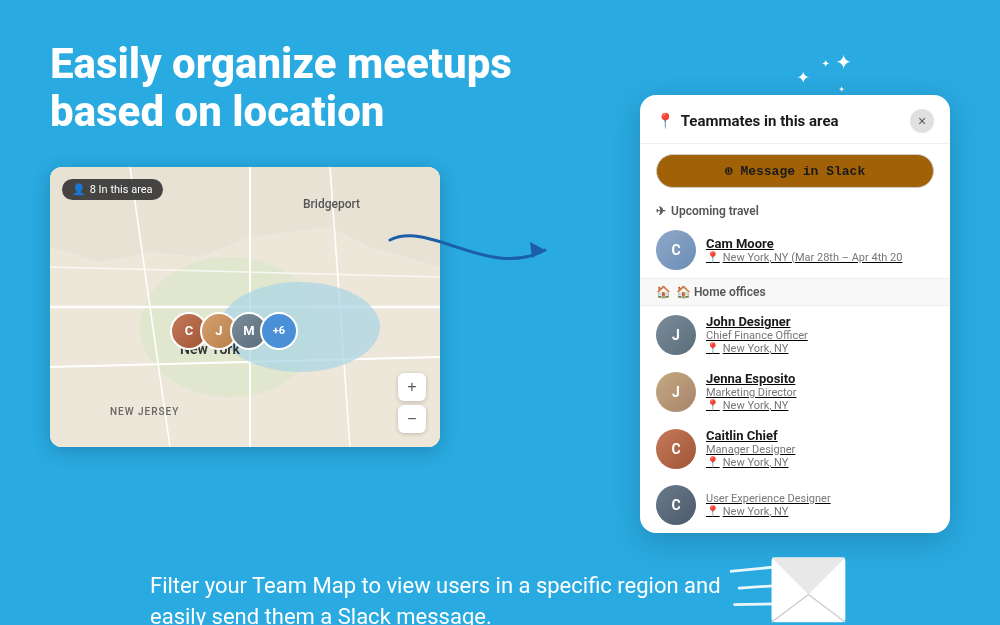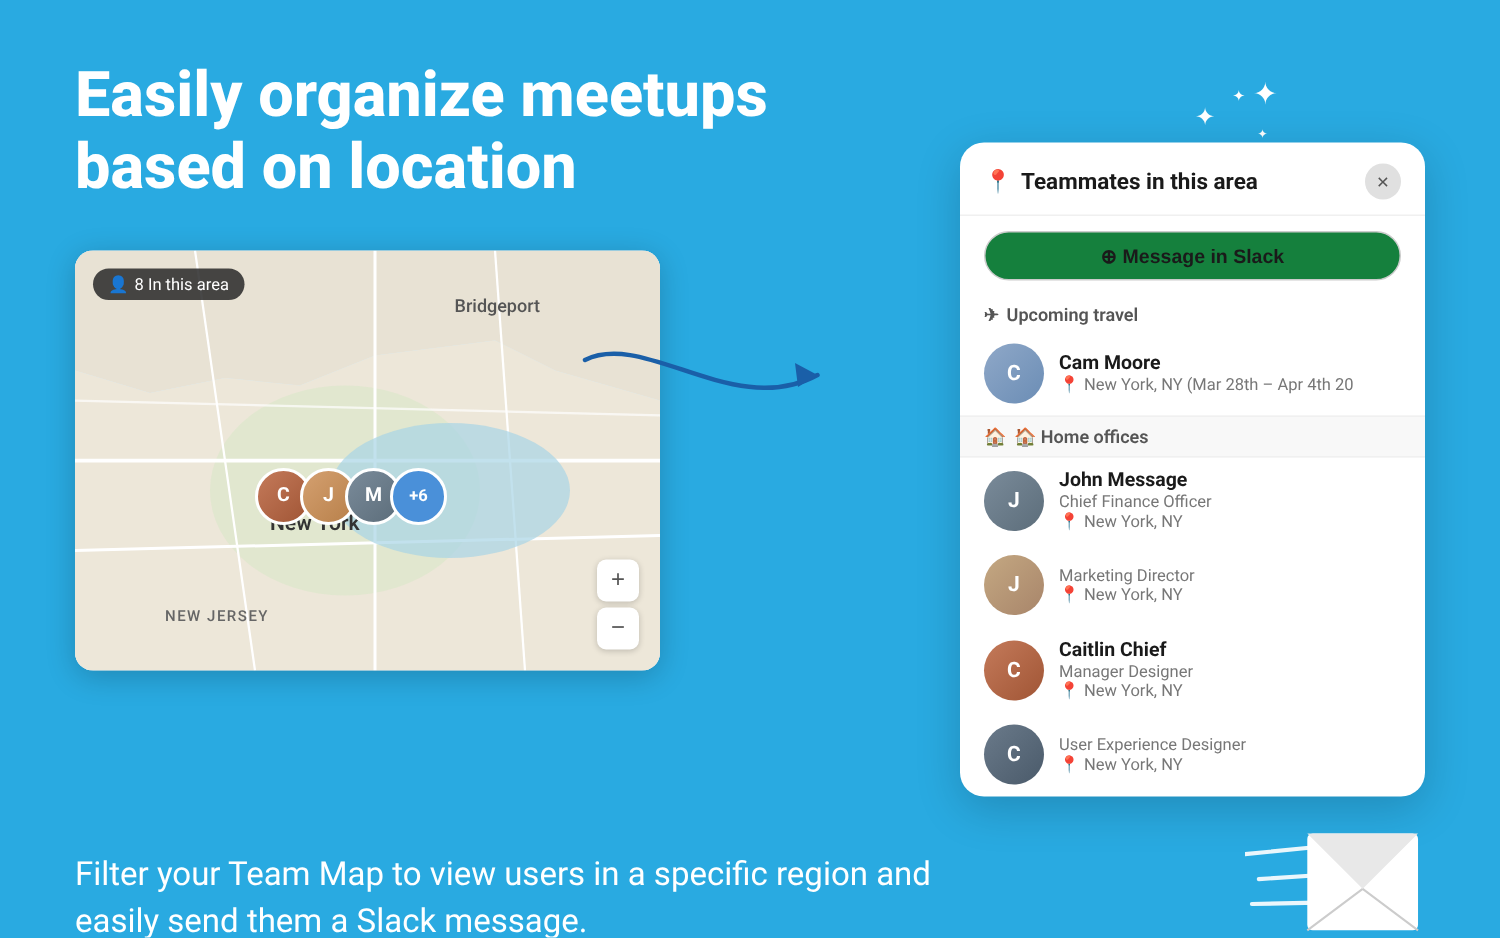--- a/index.html
+++ b/index.html
@@ -12,20 +12,21 @@
       position: relative;
     }
 
     .main-container {
       width: 1000px;
       height: 625px;
       position: relative;
       display: flex;
       flex-direction: column;
       padding: 40px 50px 30px 50px;
+      align-items: center;
     }
 
     .top-section {
       display: flex;
       flex-direction: row;
       align-items: flex-start;
       flex: 1;
     }
 
     .left-side {
@@ -204,32 +205,33 @@
       display: flex;
       align-items: center;
       justify-content: center;
       font-size: 14px;
       color: #555;
     }
 
     .message-btn {
       margin: 10px 16px;
       padding: 8px 16px;
-      background: #15803d;
+      background: #a16207;
       border: 1.5px solid #ccc;
       border-radius: 20px;
       width: calc(100% - 32px);
       cursor: pointer;
       font-size: 13px;
       font-weight: 600;
       color: #1a1a1a;
       display: flex;
       align-items: center;
       justify-content: center;
       gap: 6px;
+      font-family: Liberation Mono, monospace;
     }
 
     .section-header {
       padding: 6px 16px 4px 16px;
       font-size: 12px;
       font-weight: 600;
       color: #555;
       display: flex;
       align-items: center;
       gap: 5px;
@@ -251,20 +253,21 @@
       display: flex;
       align-items: center;
       justify-content: center;
       font-weight: bold;
       color: white;
       font-size: 14px;
     }
 
     .person-info {
       flex: 1;
+      text-decoration: underline;
     }
 
     .person-name {
       font-size: 13px;
       font-weight: 700;
       color: #1a1a1a;
     }
 
     .person-role {
       font-size: 11px;
@@ -435,32 +438,33 @@
         </div>
 
         <div class="divider-section">
           <span>🏠</span>
           <span>🏠 Home offices</span>
         </div>
 
         <div class="person-row">
           <div class="person-avatar av-john">J</div>
           <div class="person-info">
-            <div class="person-name">John Message</div>
+            <div class="person-name">John Designer</div>
             <div class="person-role">Chief Finance Officer</div>
             <div class="person-location">
               <span>📍</span>
               <span>New York, NY</span>
             </div>
           </div>
         </div>
 
         <div class="person-row">
           <div class="person-avatar av-jenna">J</div>
           <div class="person-info">
+            <div class="person-name">Jenna Esposito</div>
             <div class="person-role">Marketing Director</div>
             <div class="person-location">
               <span>📍</span>
               <span>New York, NY</span>
             </div>
           </div>
         </div>
 
         <div class="person-row">
           <div class="person-avatar av-caitlin">C</div>

